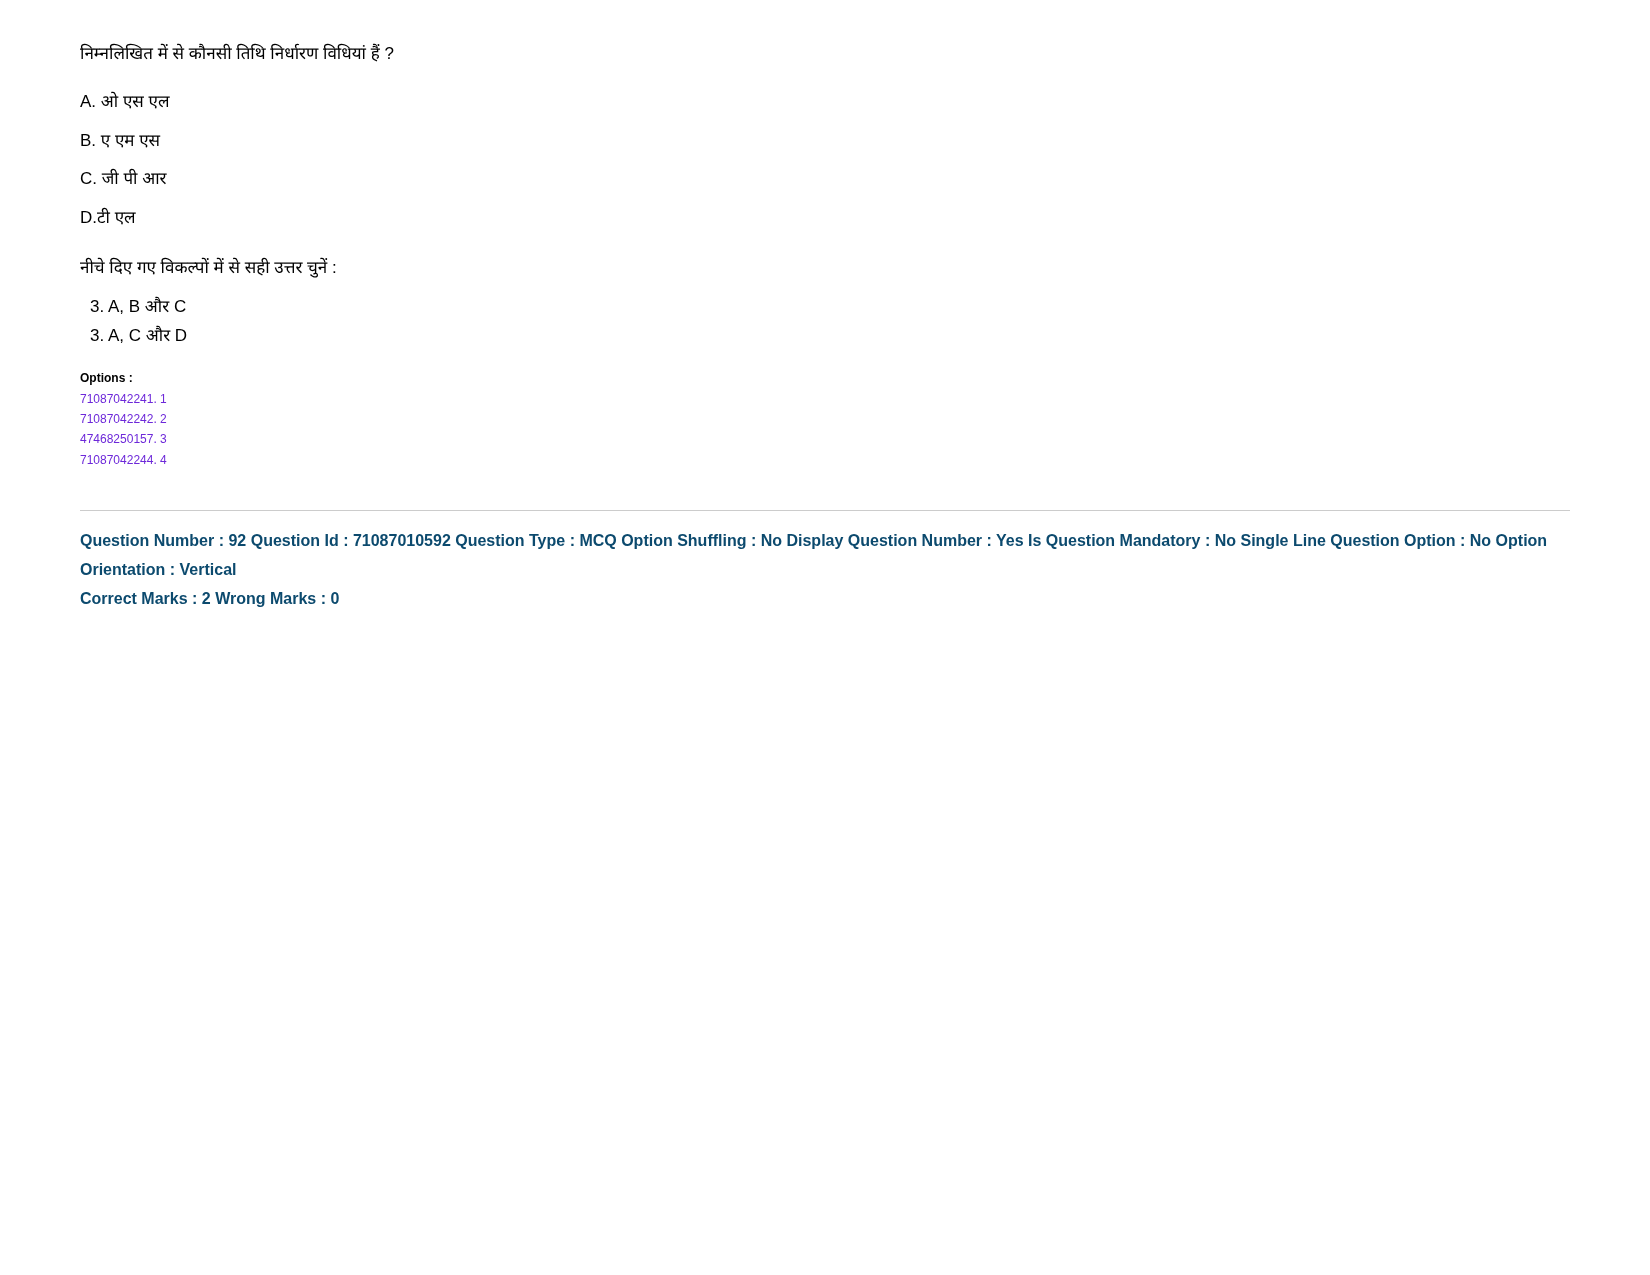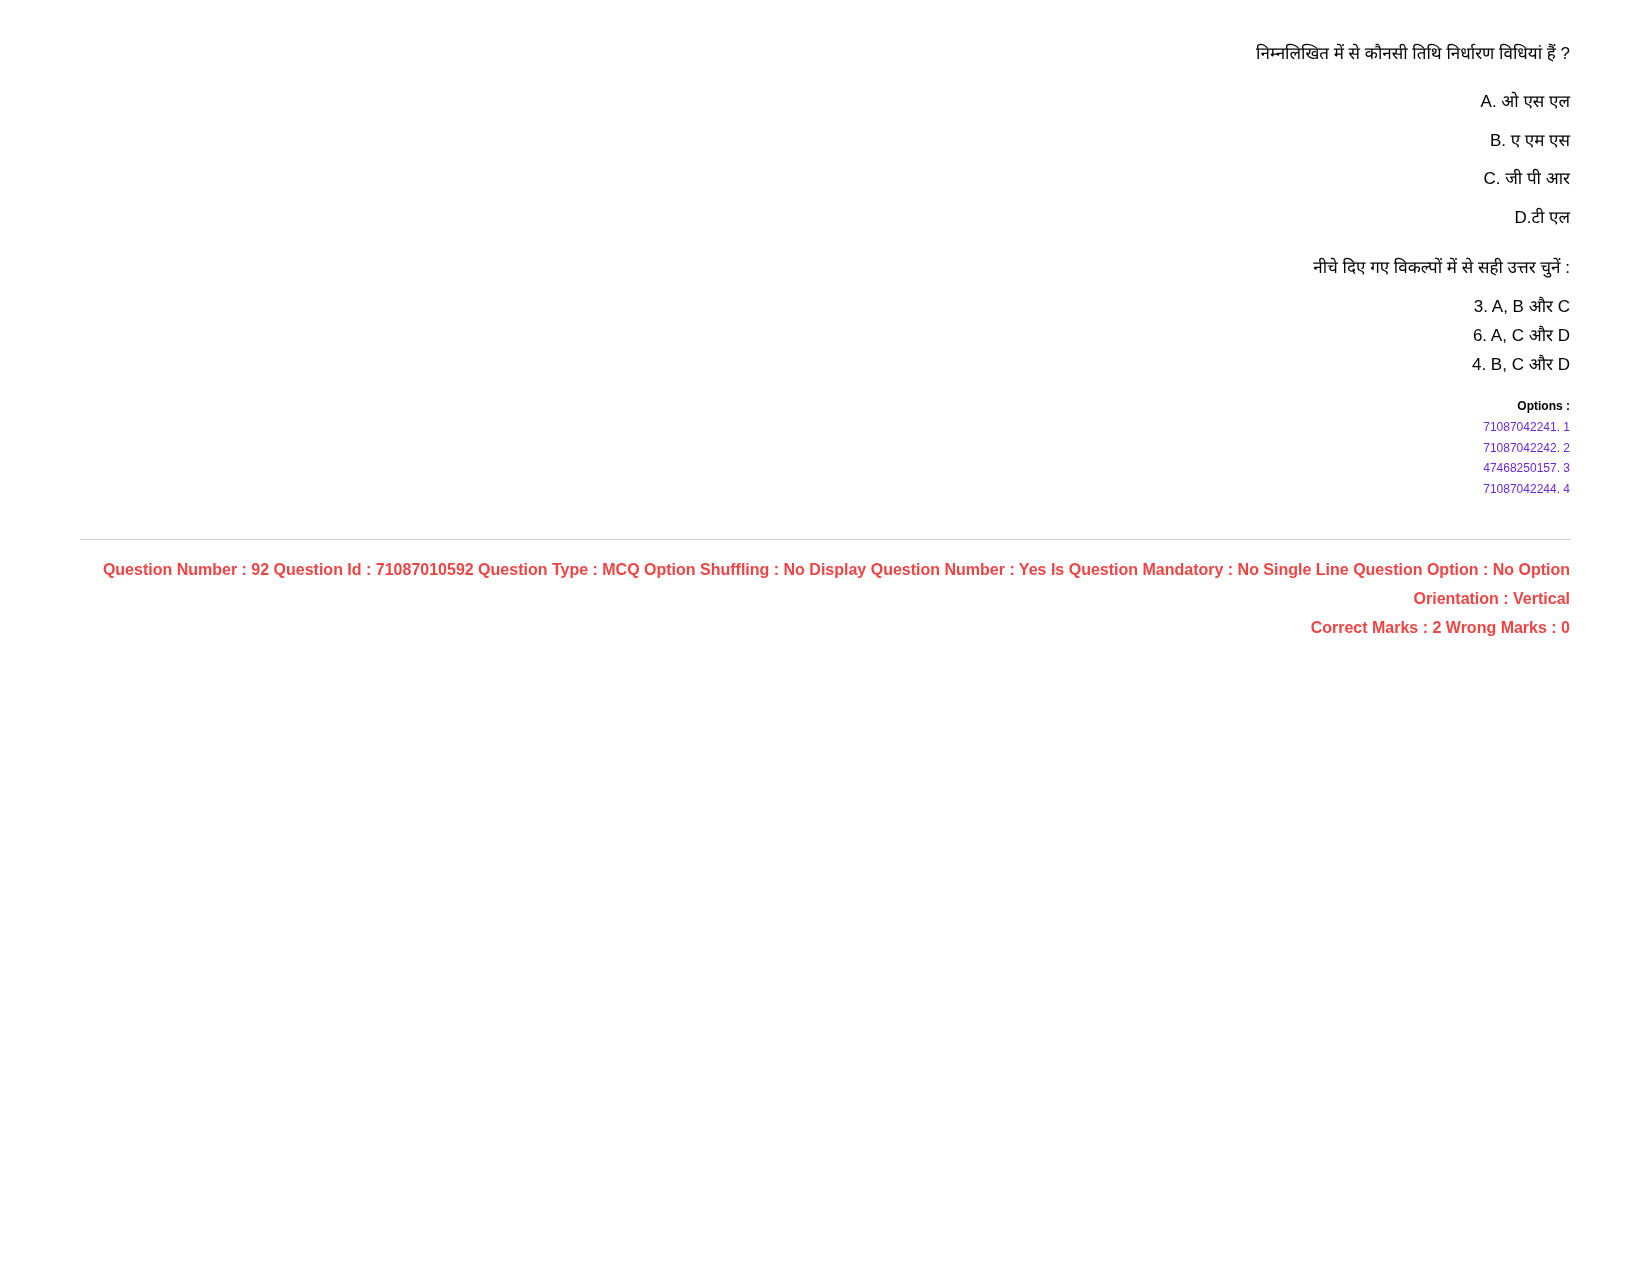--- a/index.html
+++ b/index.html
@@ -1,19 +1,18 @@
 <!DOCTYPE html>
 <html><head>
   <meta charset="utf-8">
   <style>
     * {
       margin: 0;
       padding: 0;
       box-sizing: border-box;
-      text-align: right;
     }
 
     body {
       background-color: #ffffff;
       font-family: Arial, sans-serif;
       font-size: 16px;
       color: #000000;
       width: 1650px;
       min-height: 1275px;
       padding: 40px 80px;
@@ -67,21 +66,21 @@
     .metadata-section {
       margin-top: 40px;
       padding-top: 16px;
       border-top: 1px solid #ccc;
     }
 
     .metadata-line {
       font-size: 16px;
       font-weight: bold;
       line-height: 1.8;
-      color: #ef4444;
+      color: #0c4a6e;
     }
   </style>
 </head>
 <body>
 
 <div>
 
   <p class="question-text">निम्नलिखित में से कौनसी तिथि निर्धारण विधियां हैं ?</p>
 
   <p class="option-item">A. ओ एस एल</p>
@@ -89,22 +88,21 @@
   <p class="option-item">B. ए एम एस</p>
 
   <p class="option-item">C. जी पी आर</p>
 
   <p class="option-item">D.टी एल</p>
 
   <p class="instruction-text">नीचे दिए गए विकल्पों में से सही उत्तर चुनें :</p>
 
   <div>
     <p class="numbered-option">3. A, B और C</p>
-    <p class="numbered-option">6. A, C और D</p>
-    <p class="numbered-option">4. B, C और D</p>
+    <p class="numbered-option">3. A, C और D</p>
   </div>
 
   <div class="options-section">
     <p class="options-label">Options :</p>
     <p class="option-code">71087042241. 1</p>
     <p class="option-code">71087042242. 2</p>
     <p class="option-code">47468250157. 3</p>
     <p class="option-code">71087042244. 4</p>
   </div>
 

